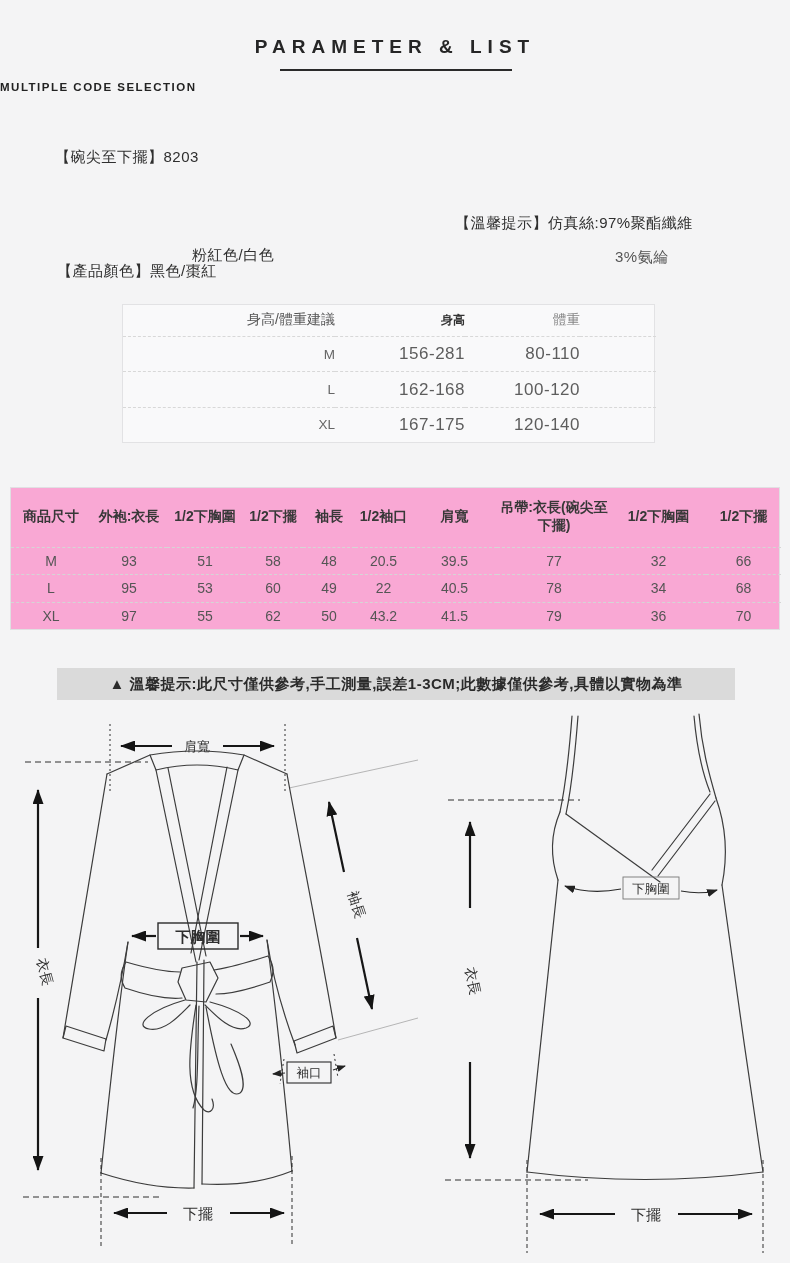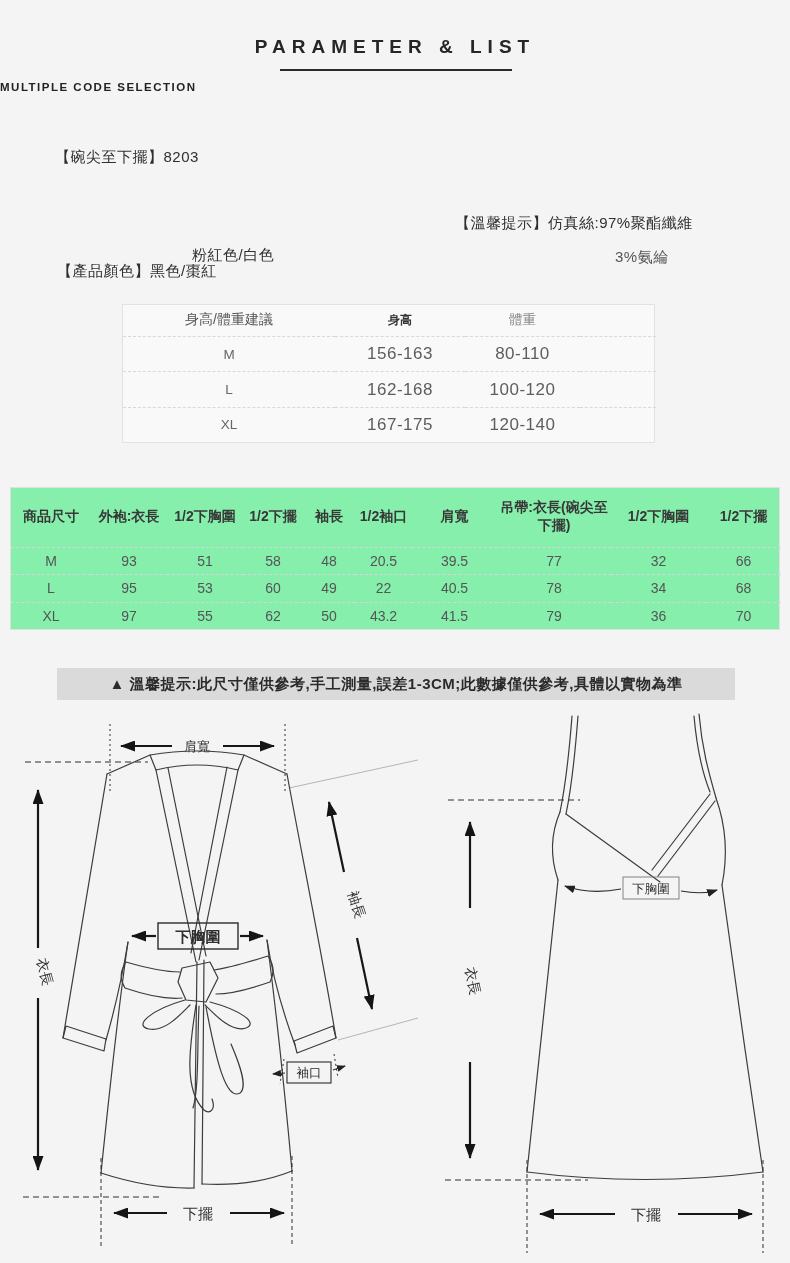--- a/index.html
+++ b/index.html
@@ -34,33 +34,33 @@
   .comp-line1{left:455px;top:214px;}
   .comp-line2{left:615px;top:248px;color:#555;}
 
   
   .sug-panel{
     left:122px;top:304px;width:533px;height:139px;
     background:#f9f9fa;border:1px solid #e2e2e4;box-sizing:border-box;
   }
   table{border-collapse:collapse;table-layout:fixed;}
   .sug-table{width:100%;height:100%;}
-  .sug-table td{text-align:center;vertical-align:middle;padding:0;}
+  .sug-table td{text-align:right;vertical-align:middle;padding:0;}
   .sug-table tr{border-bottom:1px dashed #d8d8d8;}
   .sug-table tr:last-child{border-bottom:none;}
   .sug-h1{font-size:14px;color:#555;}
   .sug-h2{font-size:12px;font-weight:700;color:#333;}
   .sug-h3{font-size:13.5px;color:#848484;}
   .sug-size{font-size:13.5px;color:#666;}
   .sug-num{font-size:17px;color:#5d5d5d;letter-spacing:0.5px;}
 
   
   .size-panel{
     left:10px;top:487px;width:770px;height:143px;
-    background:#86efac;border:1px solid #e0e0e2;box-sizing:border-box;
+    background:#f9a8d4;border:1px solid #e0e0e2;box-sizing:border-box;
   }
   .size-table{width:100%;height:100%;}
   .size-table td{text-align:center;vertical-align:middle;padding:0;font-size:14px;}
   .size-table tr{border-bottom:1px dashed #d5d5d5;}
   .size-table tr:last-child{border-bottom:none;}
   .size-table tr.hdr td{color:#383838;font-weight:600;}
   .size-table tr.hdr td.b{font-weight:700;}
   .size-table td{color:#555;}
 
   
@@ -119,21 +119,21 @@
       </colgroup>
     <tbody>
         <tr>
       <td class="sug-h1">身高/體重建議</td>
       <td class="sug-h2">身高</td>
       <td class="sug-h3">體重</td>
       <td></td>
     </tr>
     <tr>
       <td class="sug-size">M</td>
-      <td class="sug-num">156-163</td>
+      <td class="sug-num">156-281</td>
       <td class="sug-num">80-110</td>
       <td></td>
     </tr>
     <tr>
       <td class="sug-size">L</td>
       <td class="sug-num">162-168</td>
       <td class="sug-num">100-120</td>
       <td></td>
     </tr>
     <tr>

